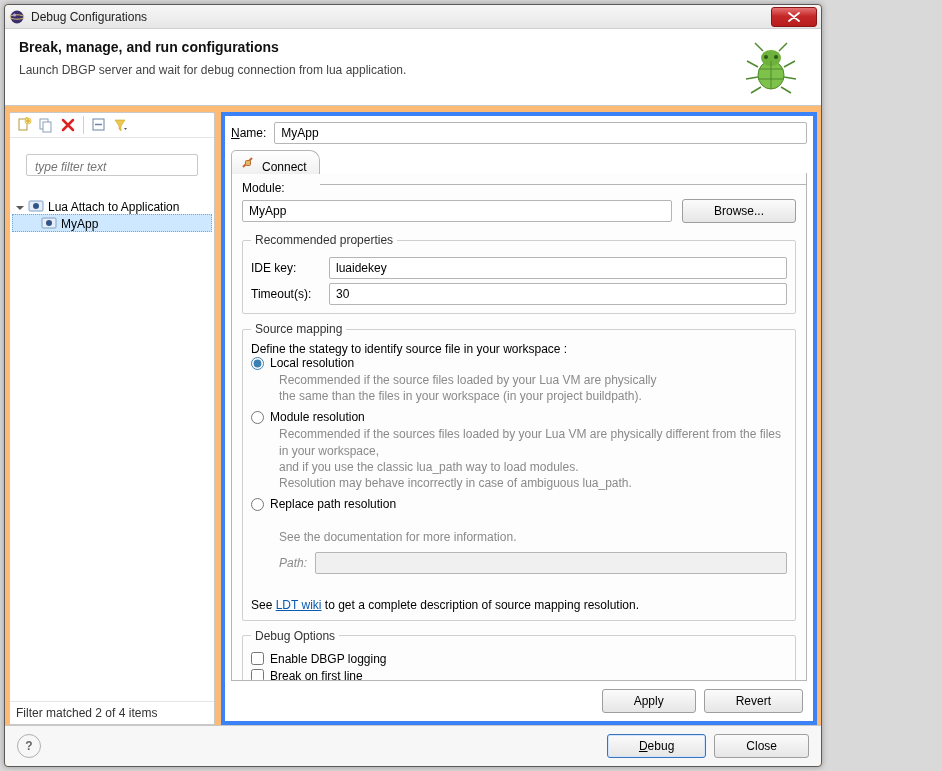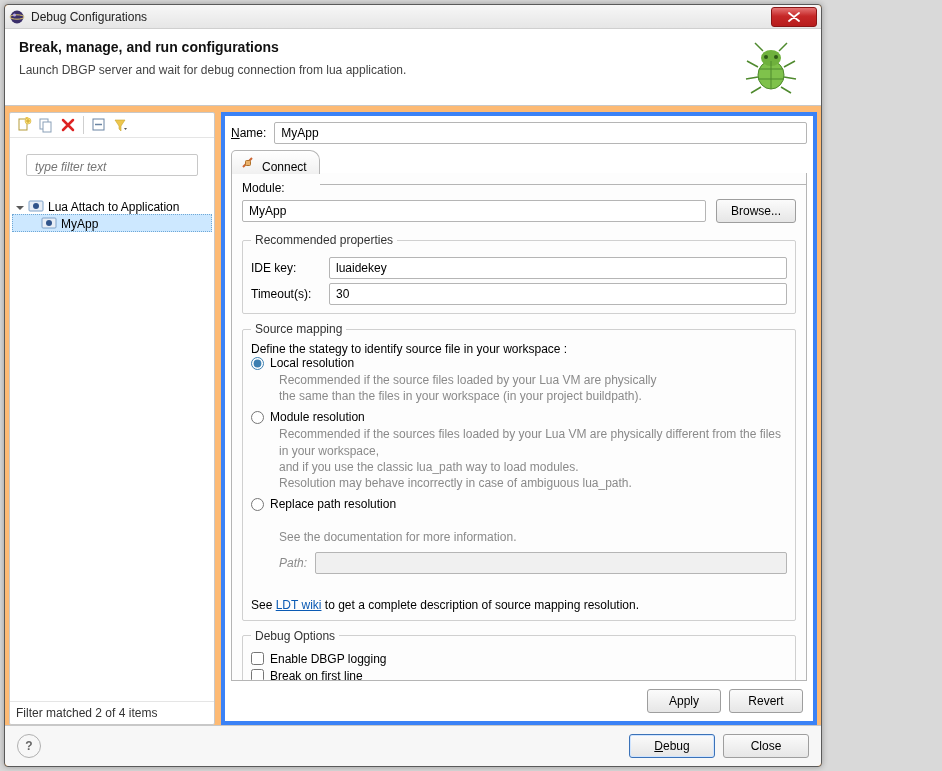--- a/index.html
+++ b/index.html
@@ -39,21 +39,21 @@
   .text-input{flex:1;height:22px;border:1px solid #b5b5b5;border-radius:2px;padding:0 6px;background:#fff;font-size:12px;outline:none}
   
   .tab-strip{display:flex;align-items:flex-end;margin-top:2px}
   .tab{height:24px;border:1px solid #b5b5b5;border-bottom:none;border-radius:5px 10px 0 0;background:linear-gradient(to bottom,#fff,#f0f0f0);display:flex;align-items:flex-end;padding:0 12px 0 8px;gap:6px;position:relative;z-index:2}
   .tab-rest{flex:1;height:4px;border-bottom:1px solid #b5b5b5;position:relative;top:11px}
   .tab-body{flex:1;border:1px solid #b5b5b5;border-top:none;margin-top:-1px;padding:8px 10px 10px 10px;overflow:auto;background:#fdfdfd}
   fieldset{border:1px solid #d0d0d0;border-radius:2px;margin:0 0 8px 0;padding:6px 8px 8px 8px}
   fieldset legend{padding:0 4px;color:#333}
   .row{display:flex;align-items:center;margin-top:4px}
   .row-label{width:78px}
-  .btn{height:24px;padding:0 14px;border:1px solid #9e9e9e;border-radius:3px;background:linear-gradient(to bottom,#fbfbfb,#e6e6e6);cursor:default;font-size:12px;min-width:74px;display:inline-flex;align-items:center;justify-content:center}
+  .btn{height:24px;padding:0 31px;border:1px solid #9e9e9e;border-radius:3px;background:linear-gradient(to bottom,#fbfbfb,#e6e6e6);cursor:default;font-size:12px;min-width:74px;display:inline-flex;align-items:center;justify-content:center}
   .btn.primary{border-color:#3b72b8;box-shadow:inset 0 0 0 1px #cfe4ff}
   .helper{color:#8a8a8a;margin:2px 0 6px 28px;line-height:1.35}
   .radio-line{display:flex;align-items:center;gap:6px;margin-top:0}
   .check-line{display:flex;align-items:center;gap:6px;margin:3px 0}
   .link{color:#0a5ab4;text-decoration:underline;cursor:pointer}
   input[type=radio],input[type=checkbox]{margin:0;accent-color:#3C7FB1}
   .path-row{display:flex;align-items:center;gap:8px;margin:4px 0 0 28px}
   .path-row input{flex:1}
   .path-row input[disabled]{background:#f0f0f0;color:#999}
   .right-buttons{display:flex;justify-content:flex-end;gap:8px;padding:8px 4px 4px 0}

